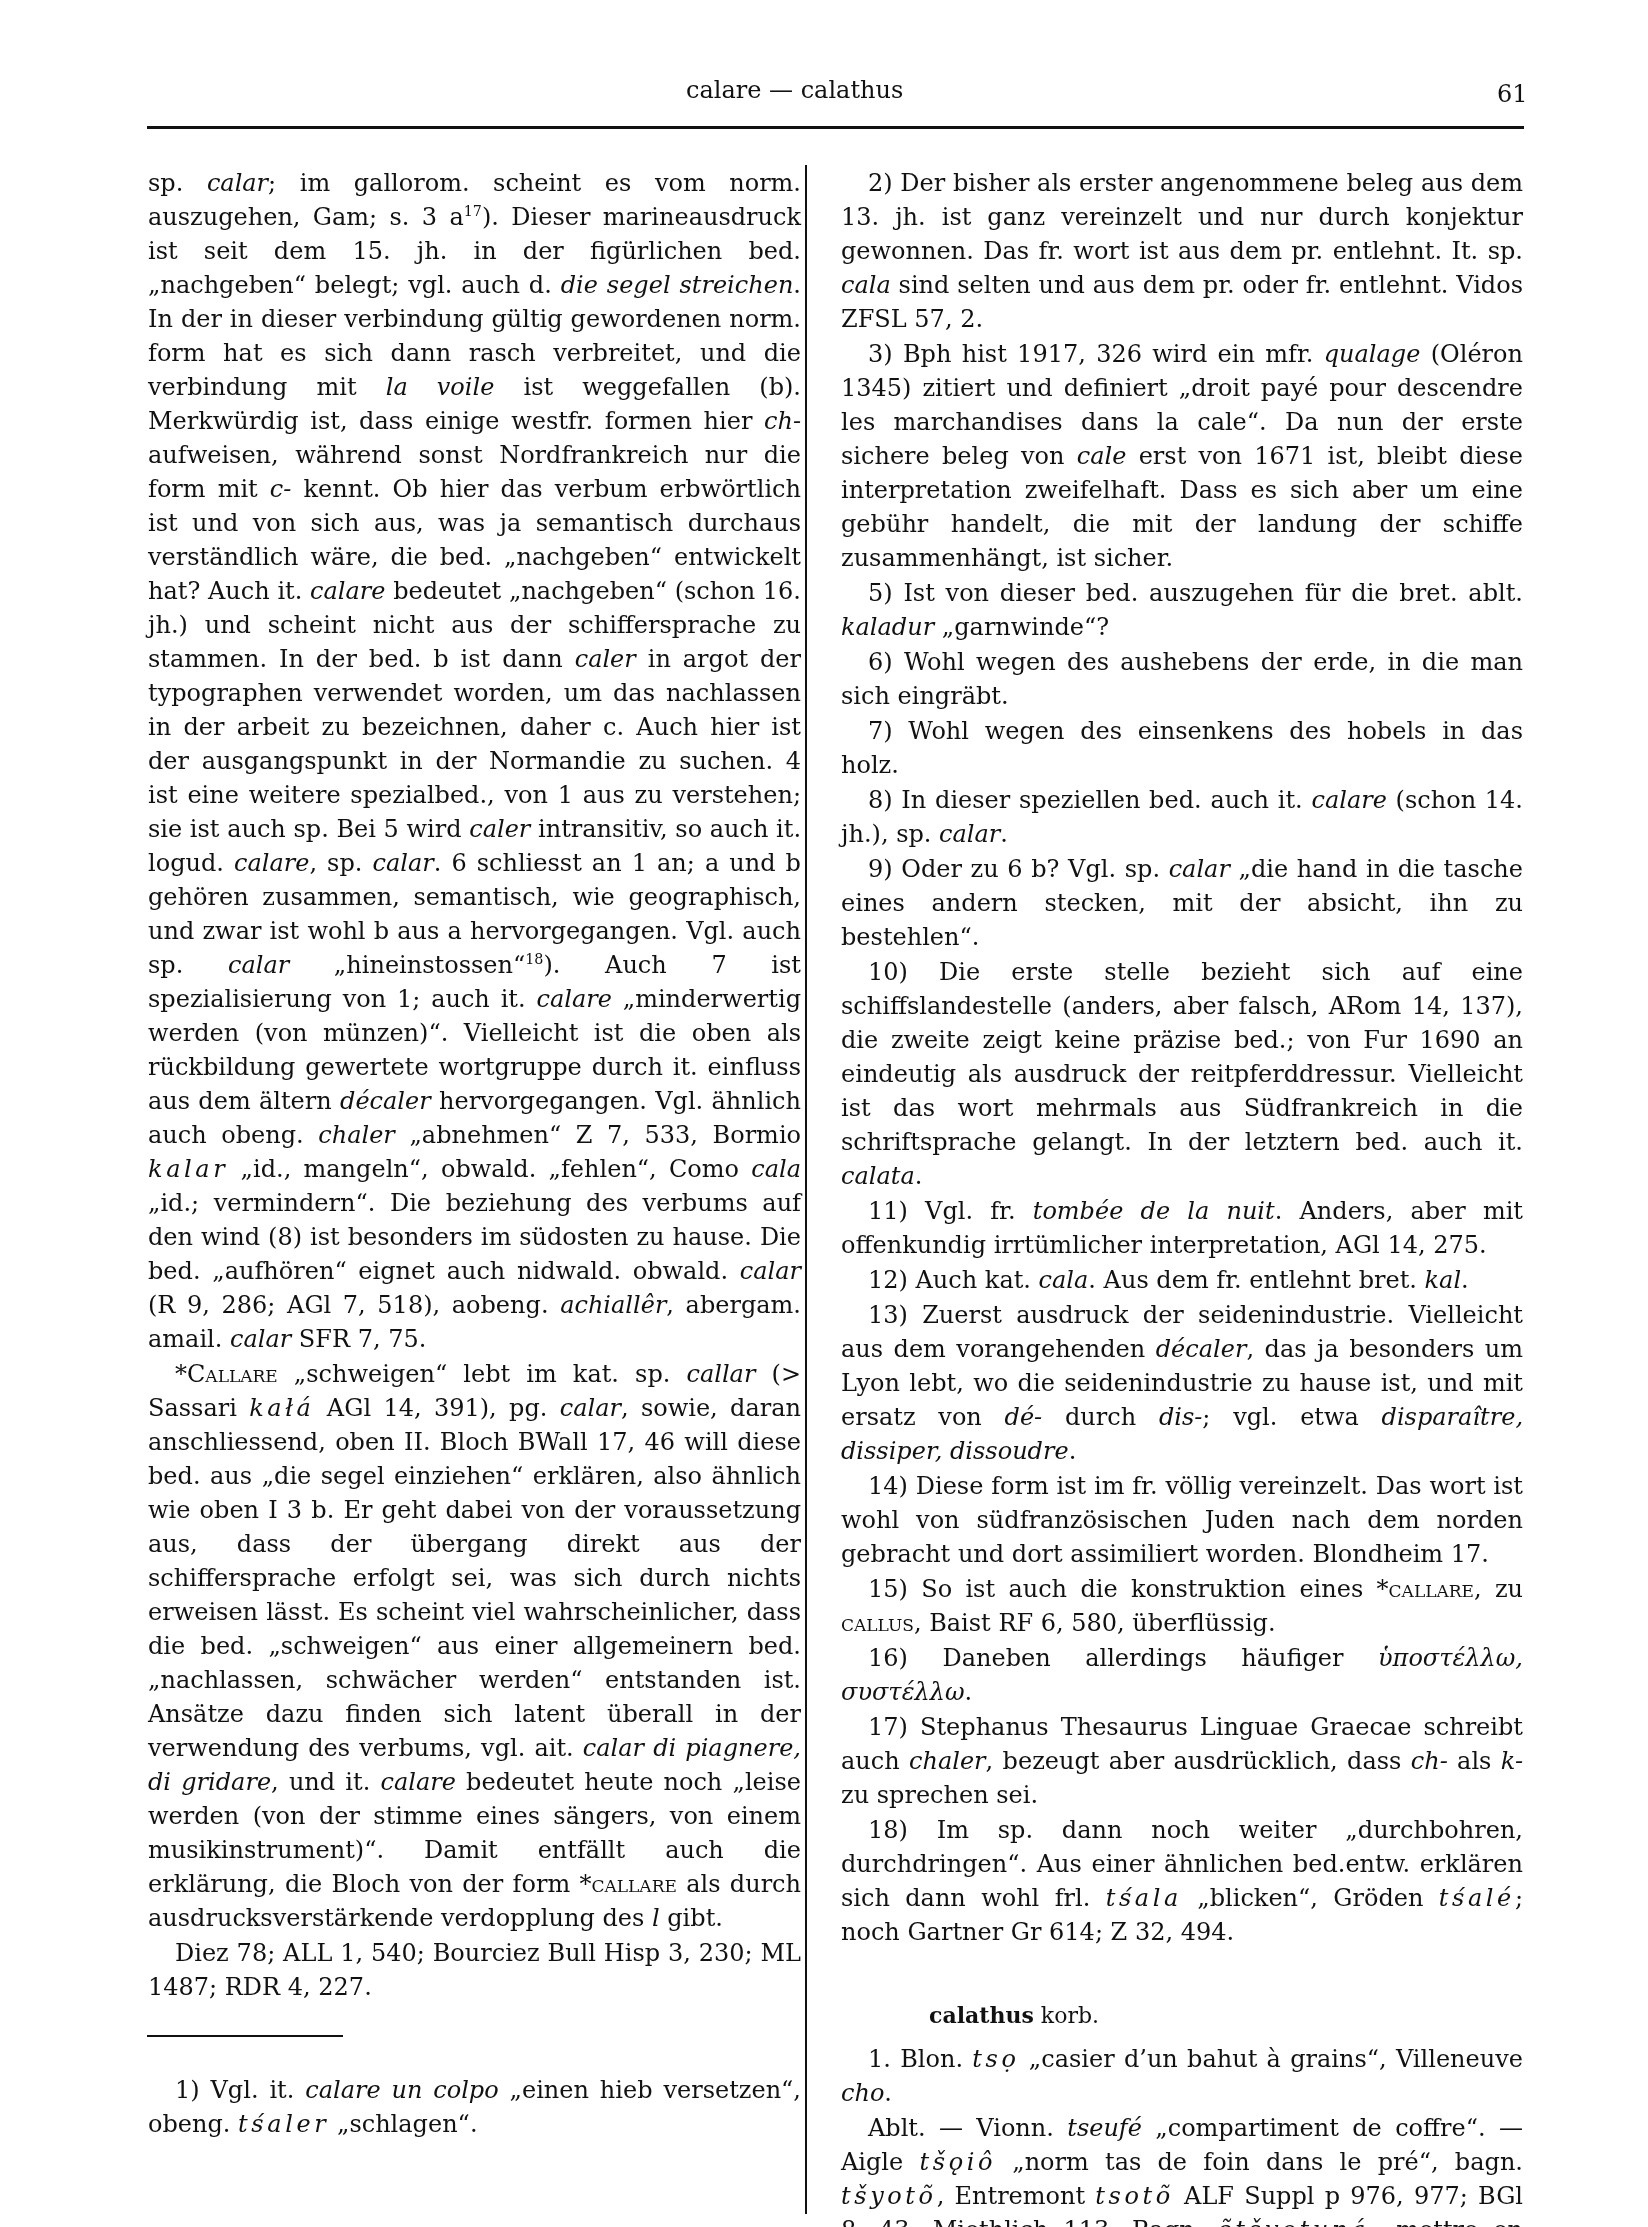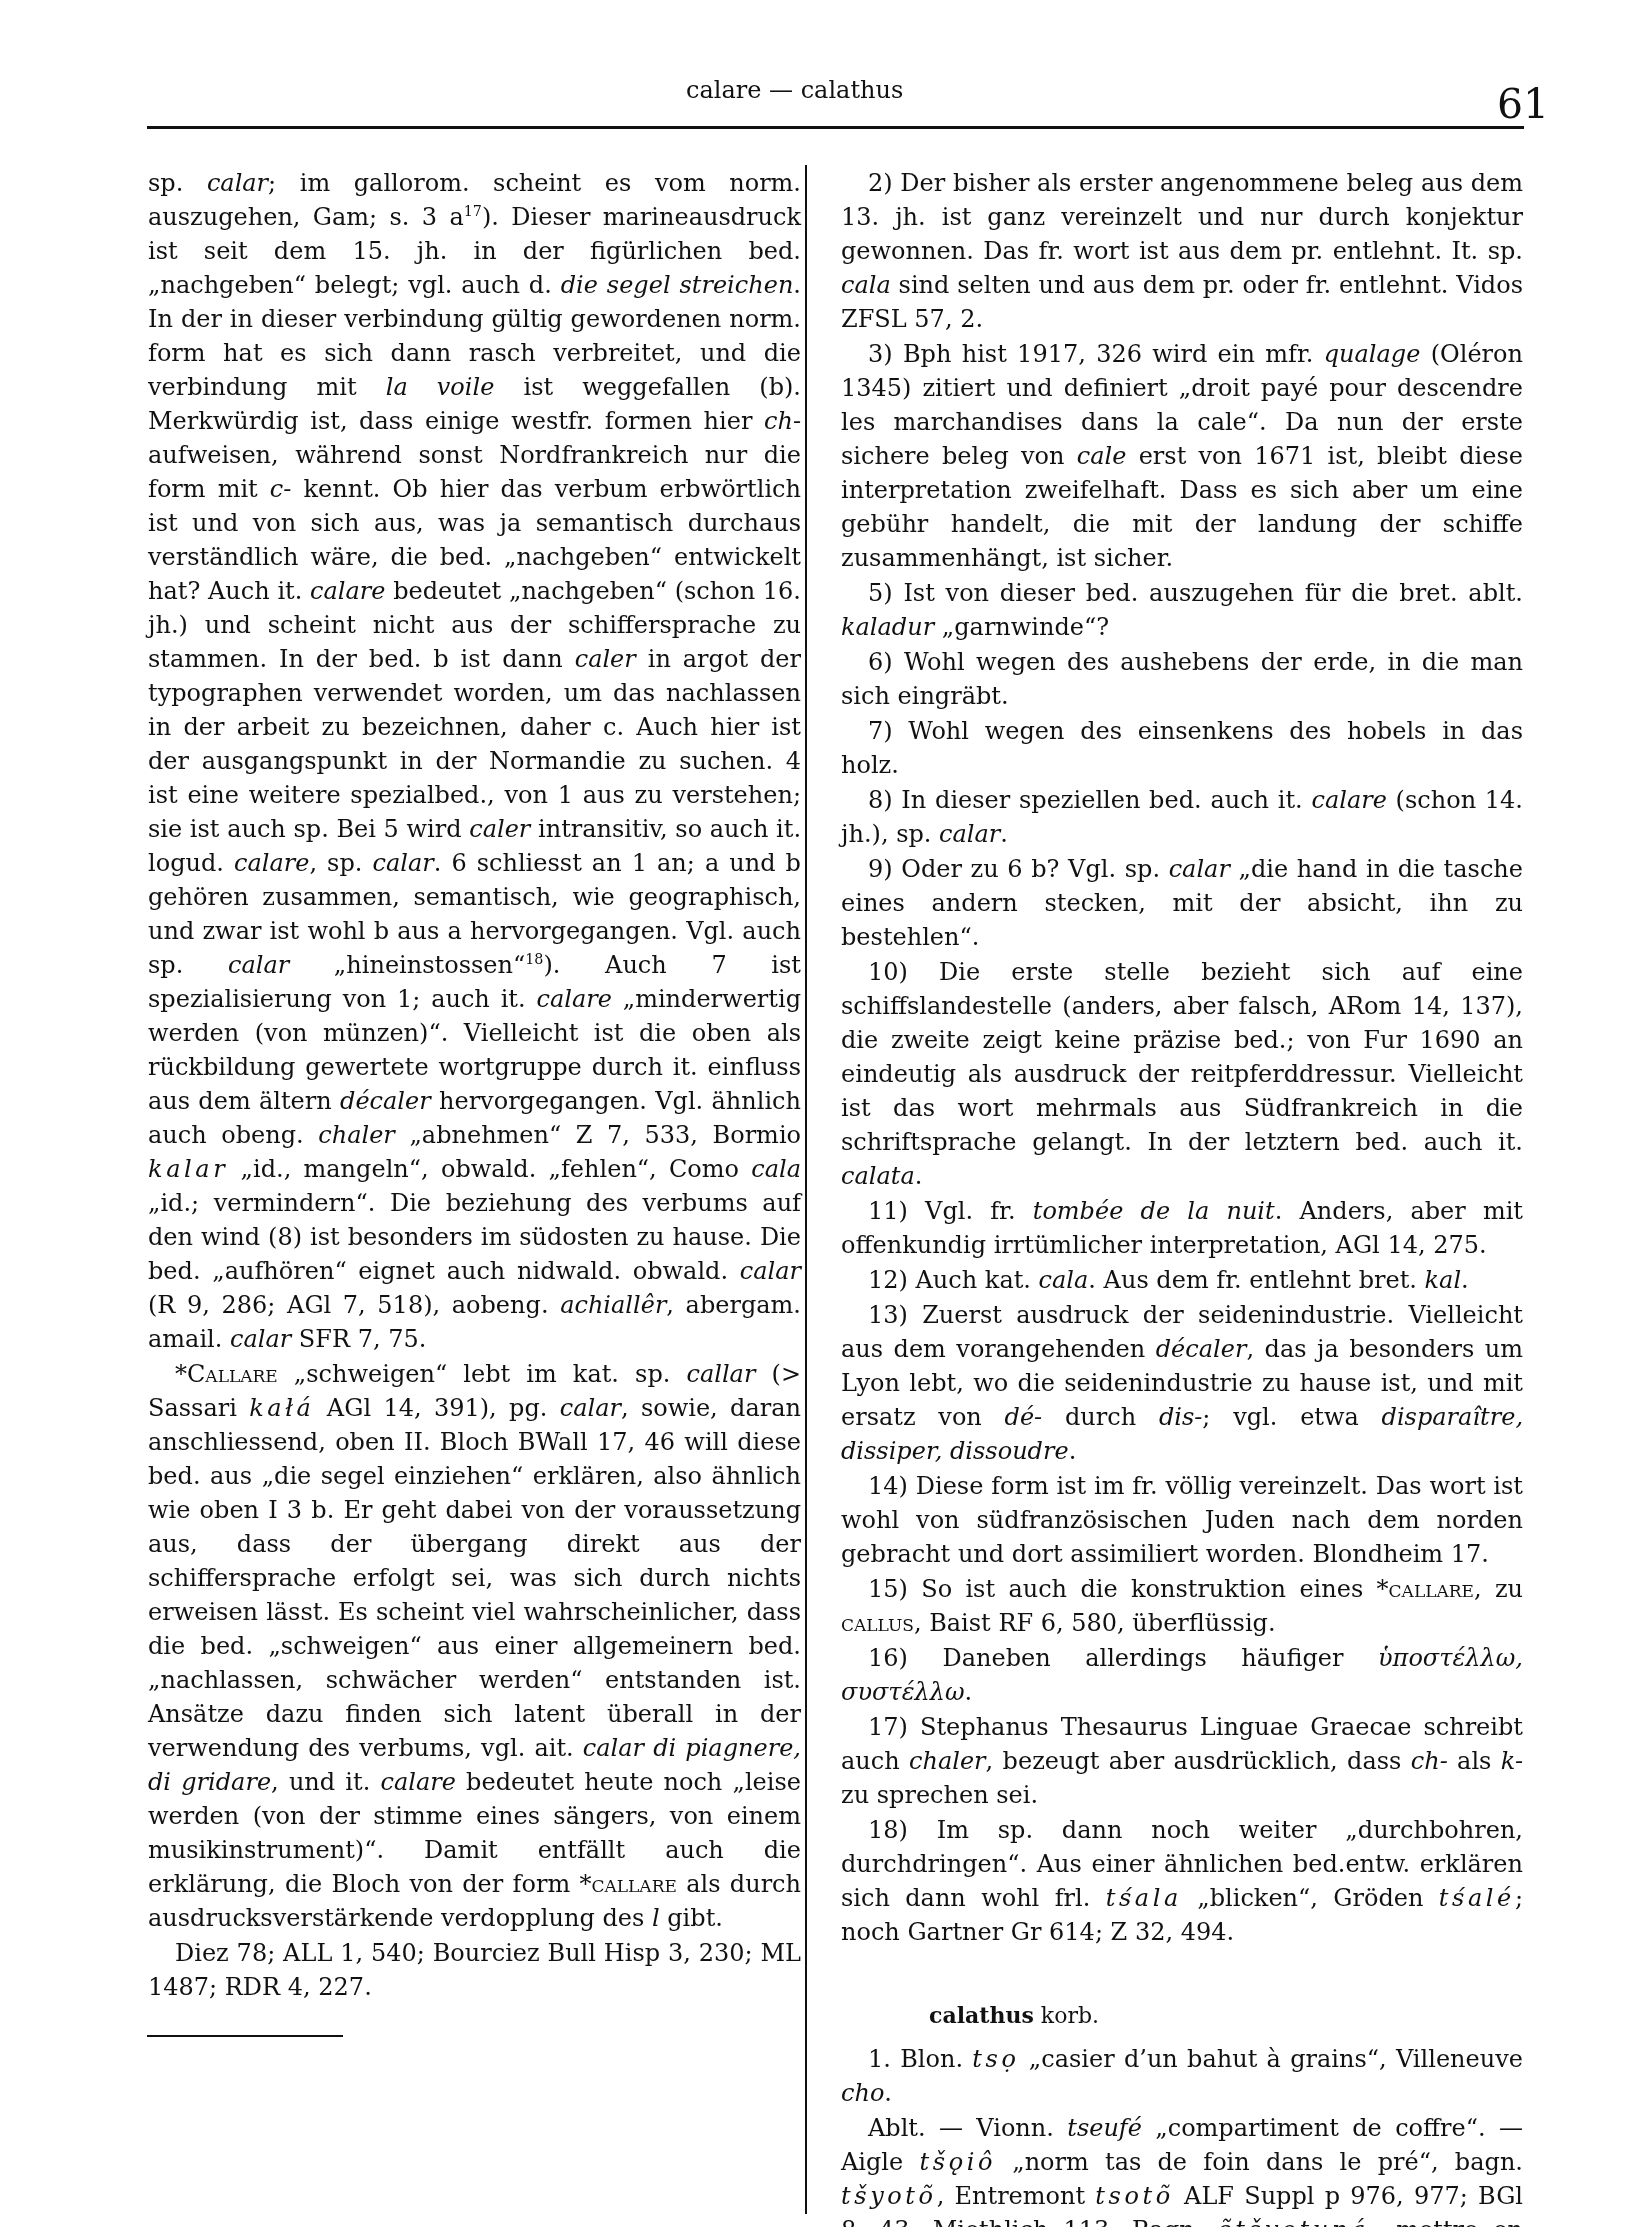--- a/index.html
+++ b/index.html
@@ -1,20 +1,20 @@
 <!DOCTYPE html>
 <html style="font-size:7.1px"><head>
 <meta charset="utf-8">
 <style>
   html, body { margin:0; padding:0; background:#ffffff; }
   body { width:1648px; height:2473px; position:relative; overflow:hidden;
          font-family:"DejaVu Serif", "Liberation Serif", serif; color:#111; }
   .page { position:absolute; left:0; top:0; width:1648px; height:2473px; }
   .running-head { position:absolute; top:76px; left:686px; font-size:24px; letter-spacing:0px; }
-  .page-num { position:absolute; top:80px; left:1497px; font-size:41px; }
+  .page-num { position:absolute; top:80px; left:1497px; font-size:24px; }
   .head-rule { position:absolute; top:126px; left:147px; width:1377px; height:3.1px; background:#111; }
   .col { position:absolute; top:165px; font-size:24px; line-height:34px; text-align:justify; }
   .col-left { left:147px; width:655px; }
   .col-right { left:840px; width:684px; }
   .divider { position:absolute; left:805px; top:165px; width:1.8px; height:2049px; background:#111; }
   .col p { margin:1px; text-indent:0; }
   .col p.ind { text-indent:27px; }
   i { font-style:italic; }
   .sc { font-variant:small-caps; }
   sup { font-size:14.3px; line-height:0; vertical-align:super; }
@@ -31,20 +31,23 @@
   <div class="page-num">61</div>
   <div class="head-rule"></div>
 
   <div class="col col-left">
     <div id="left-body">
         <p><span>sp. </span><i>calar</i><span>; im gallorom. scheint es vom norm. auszugehen, Gam; s. 3 a</span><sup>17</sup><span>). Dieser marineausdruck ist seit dem 15. jh. in der figürlichen bed. „nachgeben“ belegt; vgl. auch d. </span><i>die segel streichen</i><span>. In der in dieser verbindung gültig gewordenen norm. form hat es sich dann rasch verbreitet, und die verbindung mit </span><i>la voile</i><span> ist weggefallen (b). Merkwürdig ist, dass einige westfr. formen hier </span><i>ch-</i><span> aufweisen, während sonst Nordfrankreich nur die form mit </span><i>c-</i><span> kennt. Ob hier das verbum erbwörtlich ist und von sich aus, was ja semantisch durchaus verständlich wäre, die bed. „nachgeben“ entwickelt hat? Auch it. </span><i>calare</i><span> bedeutet „nachgeben“ (schon 16. jh.) und scheint nicht aus der schiffersprache zu stammen. In der bed. b ist dann </span><i>caler</i><span> in argot der typographen verwendet worden, um das nachlassen in der arbeit zu bezeichnen, daher c. Auch hier ist der ausgangspunkt in der Normandie zu suchen. 4 ist eine weitere spezialbed., von 1 aus zu verstehen; sie ist auch sp. Bei 5 wird </span><i>caler</i><span> intransitiv, so auch it. logud. </span><i>calare</i><span>, sp. </span><i>calar</i><span>. 6 schliesst an 1 an; a und b gehören zusammen, semantisch, wie geographisch, und zwar ist wohl b aus a hervorgegangen. Vgl. auch sp. </span><i>calar</i><span> „hineinstossen“</span><sup>18</sup><span>). Auch 7 ist spezialisierung von 1; auch it. </span><i>calare</i><span> „minderwertig werden (von münzen)“. Vielleicht ist die oben als rückbildung gewertete wortgruppe durch it. einfluss aus dem ältern </span><i>décaler</i><span> hervorgegangen. Vgl. ähnlich auch obeng. </span><i>chaler</i><span> „abnehmen“ Z 7, 533, Bormio </span><i class="sp">kalar</i><span> „id., mangeln“, obwald. „fehlen“, Como </span><i>cala</i><span> „id.; vermindern“. Die beziehung des verbums auf den wind (8) ist besonders im südosten zu hause. Die bed. „aufhören“ eignet auch nidwald. obwald. </span><i>calar</i><span> (R 9, 286; AGl 7, 518), aobeng. </span><i>achiallêr</i><span>, abergam. amail. </span><i>calar</i><span> SFR 7, 75.</span></p>
         <p class="ind"><span>*</span><span class="sc">Callare</span><span> „schweigen“ lebt im kat. sp. </span><i>callar</i><span> (&gt; Sassari </span><i class="sp">kałá</i><span> AGl 14, 391), pg. </span><i>calar</i><span>, sowie, daran anschliessend, oben II. Bloch BWall 17, 46 will diese bed. aus „die segel einziehen“ erklären, also ähnlich wie oben I 3 b. Er geht dabei von der voraussetzung aus, dass der übergang direkt aus der schiffersprache erfolgt sei, was sich durch nichts erweisen lässt. Es scheint viel wahrscheinlicher, dass die bed. „schweigen“ aus einer allgemeinern bed. „nachlassen, schwächer werden“ entstanden ist. Ansätze dazu finden sich latent überall in der verwendung des verbums, vgl. ait. </span><i>calar di piagnere, di gridare</i><span>, und it. </span><i>calare</i><span> bedeutet heute noch „leise werden (von der stimme eines sängers, von einem musikinstrument)“. Damit entfällt auch die erklärung, die Bloch von der form *</span><span class="sc">callare</span><span> als durch ausdrucksverstärkende verdopplung des </span><i>l</i><span> gibt.</span></p>
         <p class="ind"><span>Diez 78; ALL 1, 540; Bourciez Bull Hisp 3, 230; ML 1487; RDR 4, 227.</span></p>
       </div>
     <div class="fn-rule"></div>
+    <div id="left-fn">
+        <p class="ind"><span>1) Vgl. it. </span><i>calare un colpo</i><span> „einen hieb versetzen“, obeng. </span><i class="sp">tśaler</i><span> „schlagen“.</span></p>
+      </div>
   </div>
 
   <div class="divider"></div>
 
   <div class="col col-right">
     <div id="right-fn">
         <p class="ind"><span>2) Der bisher als erster angenommene beleg aus dem 13. jh. ist ganz vereinzelt und nur durch konjektur gewonnen. Das fr. wort ist aus dem pr. entlehnt. It. sp. </span><i>cala</i><span> sind selten und aus dem pr. oder fr. entlehnt. Vidos ZFSL 57, 2.</span></p>
         <p class="ind"><span>3) Bph hist 1917, 326 wird ein mfr. </span><i>qualage</i><span> (Oléron 1345) zitiert und definiert „droit payé pour descendre les marchandises dans la cale“. Da nun der erste sichere beleg von </span><i>cale</i><span> erst von 1671 ist, bleibt diese interpretation zweifelhaft. Dass es sich aber um eine gebühr handelt, die mit der landung der schiffe zusammenhängt, ist sicher.</span></p>
         <p class="ind"><span>5) Ist von dieser bed. auszugehen für die bret. ablt. </span><i>kaladur</i><span> „garnwinde“?</span></p>
         <p class="ind"><span>6) Wohl wegen des aushebens der erde, in die man sich eingräbt.</span></p>

